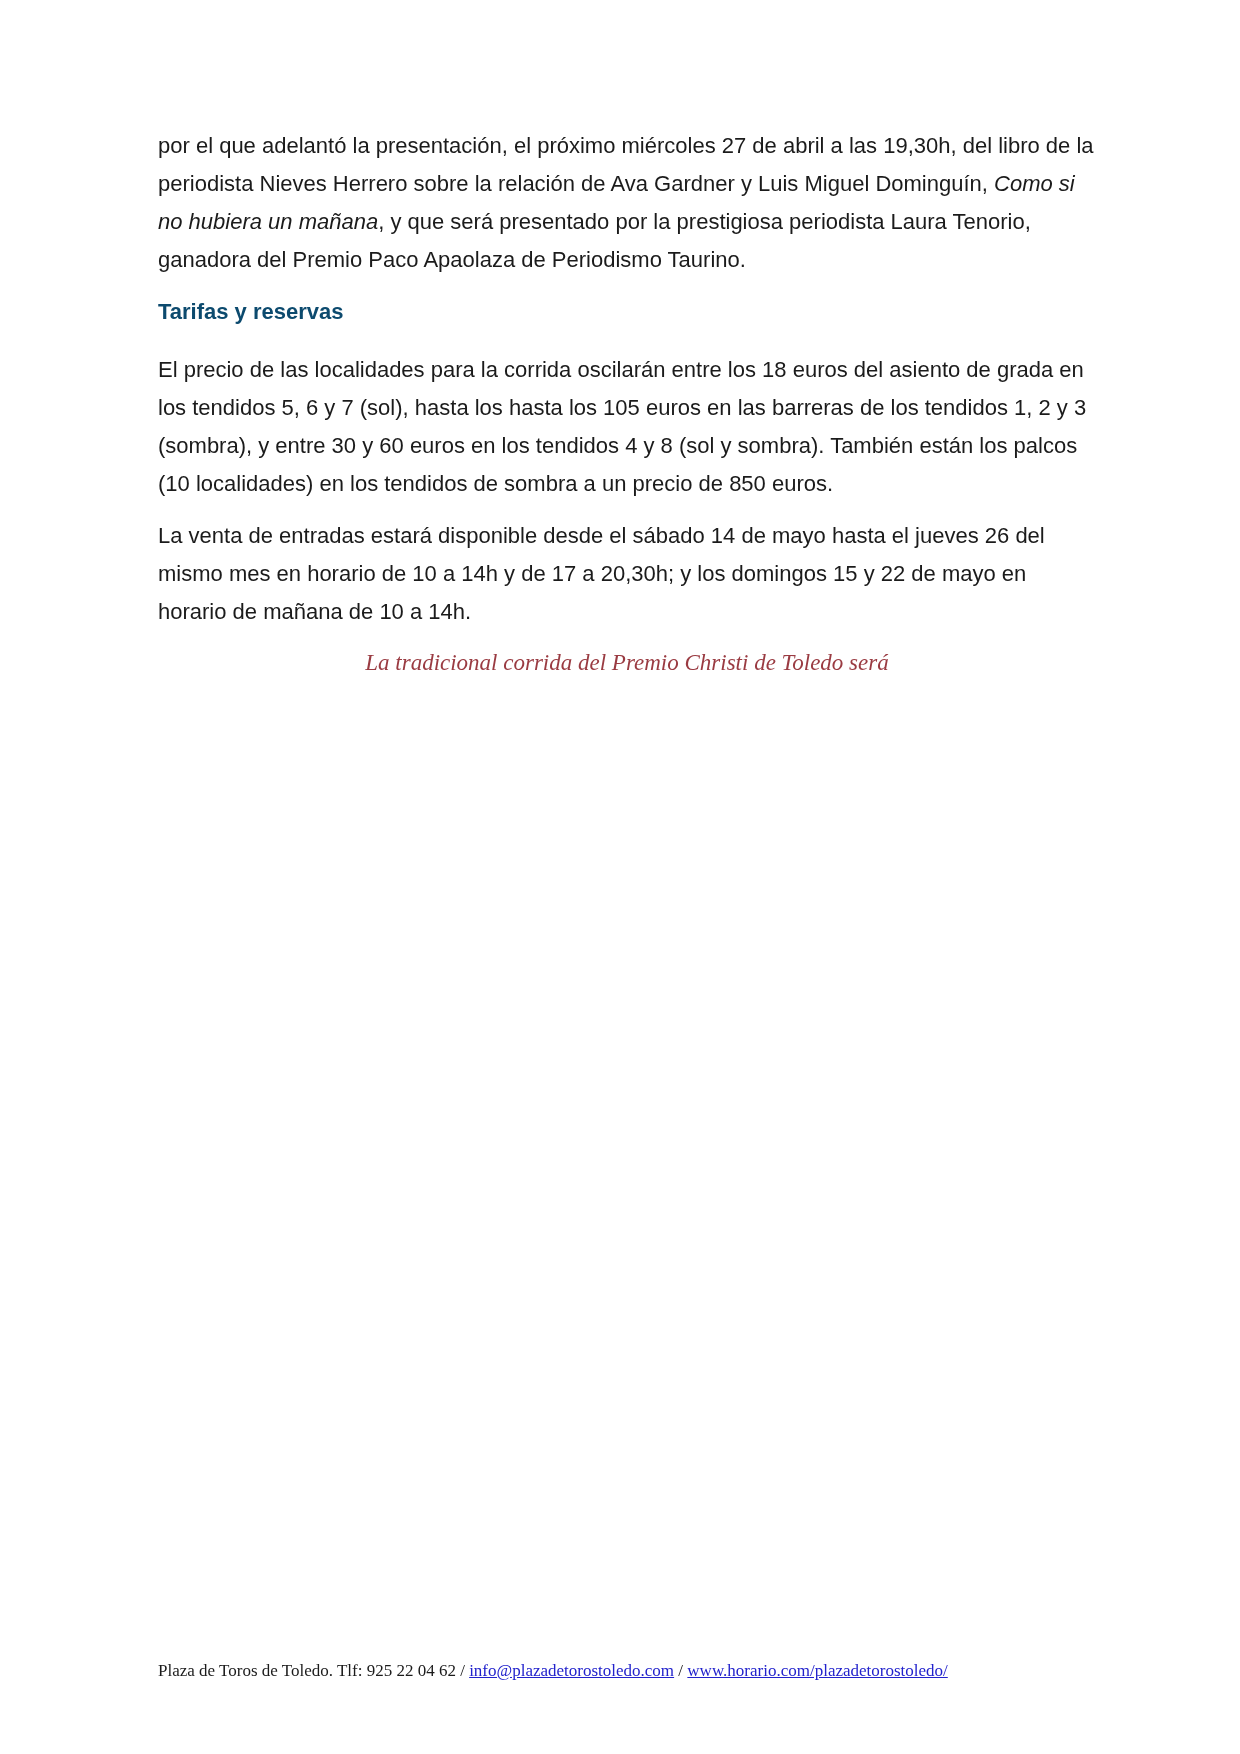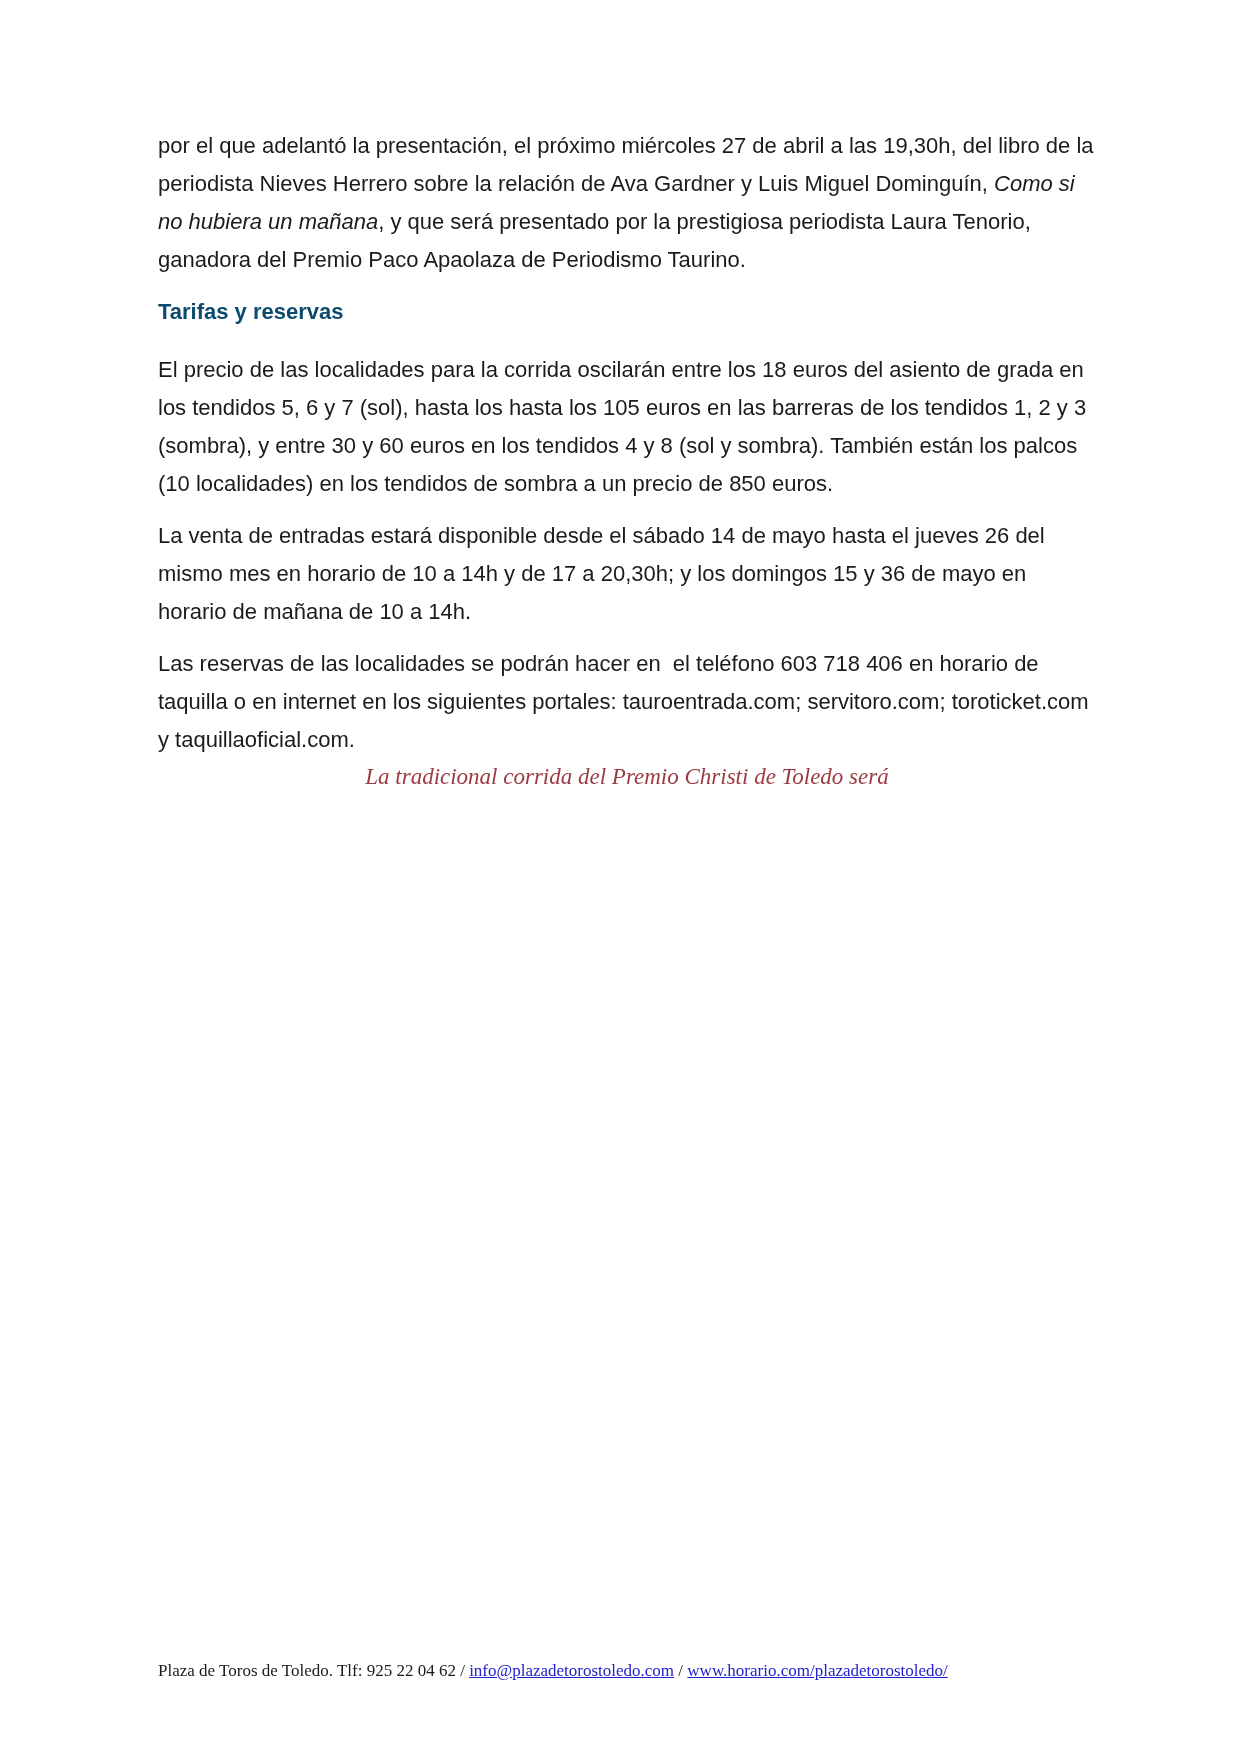--- a/index.html
+++ b/index.html
@@ -72,23 +72,22 @@
 <div class="page">
 
   <div class="content">
 
     <p class="para"><span>por el que adelantó la presentación, el próximo miércoles 27 de abril a las 19,30h, del libro de la periodista Nieves Herrero sobre la relación de Ava Gardner y Luis Miguel Dominguín, </span><span class="italic">Como si no hubiera un mañana</span><span>, y que será presentado por la prestigiosa periodista Laura Tenorio, ganadora del Premio Paco Apaolaza de Periodismo Taurino.</span></p>
 
     <h2 class="heading">Tarifas y reservas</h2>
 
     <p class="para">El precio de las localidades para la corrida oscilarán entre los 18 euros del asiento de grada en los tendidos 5, 6 y 7 (sol), hasta los hasta los 105 euros en las barreras de los tendidos 1, 2 y 3 (sombra), y entre 30 y 60 euros en los tendidos 4 y 8 (sol y sombra). También están los palcos (10 localidades) en los tendidos de sombra a un precio de 850 euros.</p>
 
-    <p class="para">La venta de entradas estará disponible desde el sábado 14 de mayo hasta el jueves 26 del mismo mes en horario de 10 a 14h y de 17 a 20,30h; y los domingos 15 y 36 de mayo en horario de mañana de 10 a 14h.</p>
+    <p class="para">La venta de entradas estará disponible desde el sábado 14 de mayo hasta el jueves 26 del mismo mes en horario de 10 a 14h y de 17 a 20,30h; y los domingos 15 y 22 de mayo en horario de mañana de 10 a 14h.</p>
 
-    <p class="para" style="margin-bottom:0;">Las reservas de las localidades se podrán hacer en  el teléfono 603 718 406 en horario de taquilla o en internet en los siguientes portales: tauroentrada.com; servitoro.com; toroticket.com y taquillaoficial.com.</p>
 
     <div class="highlight">
       <div>La tradicional corrida del Premio Christi de Toledo será</div>
     </div>
 
   </div>
 
   <div class="footer"><span>Plaza de Toros de Toledo. Tlf: 925 22 04 62 / </span><a>info@plazadetorostoledo.com</a><span> / </span><a>www.horario.com/plazadetorostoledo/</a></div>
 
 </div>

